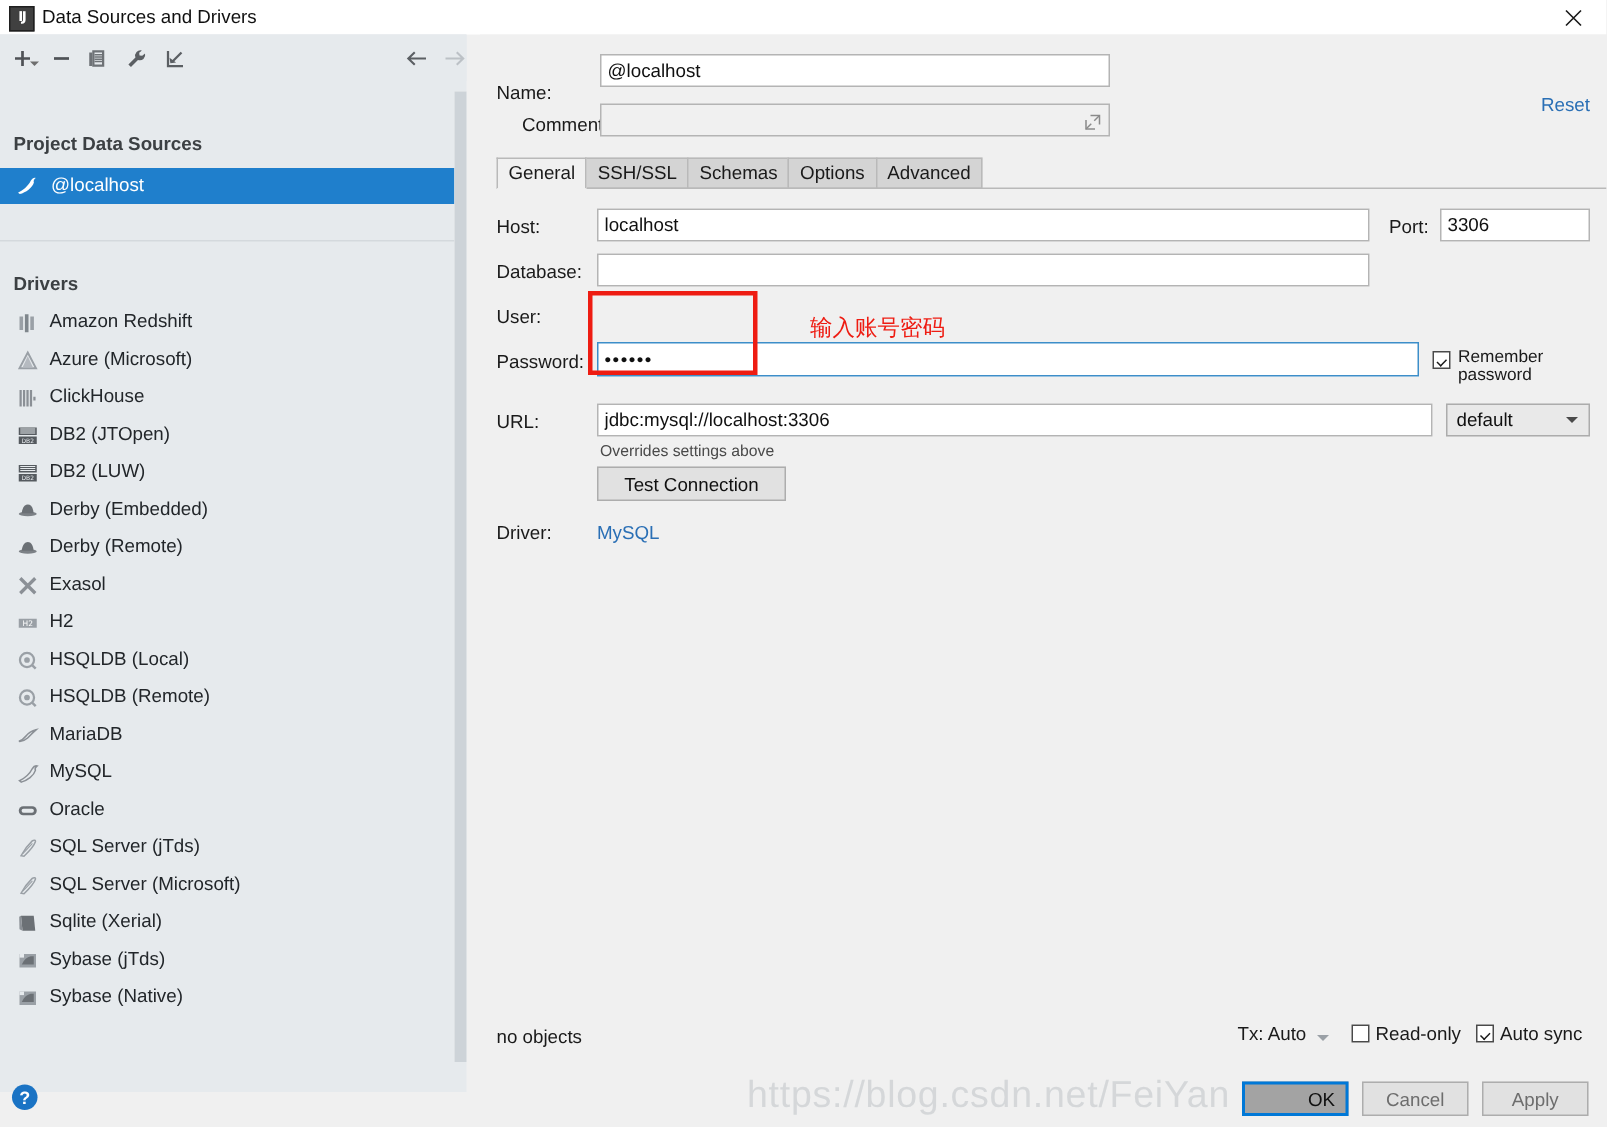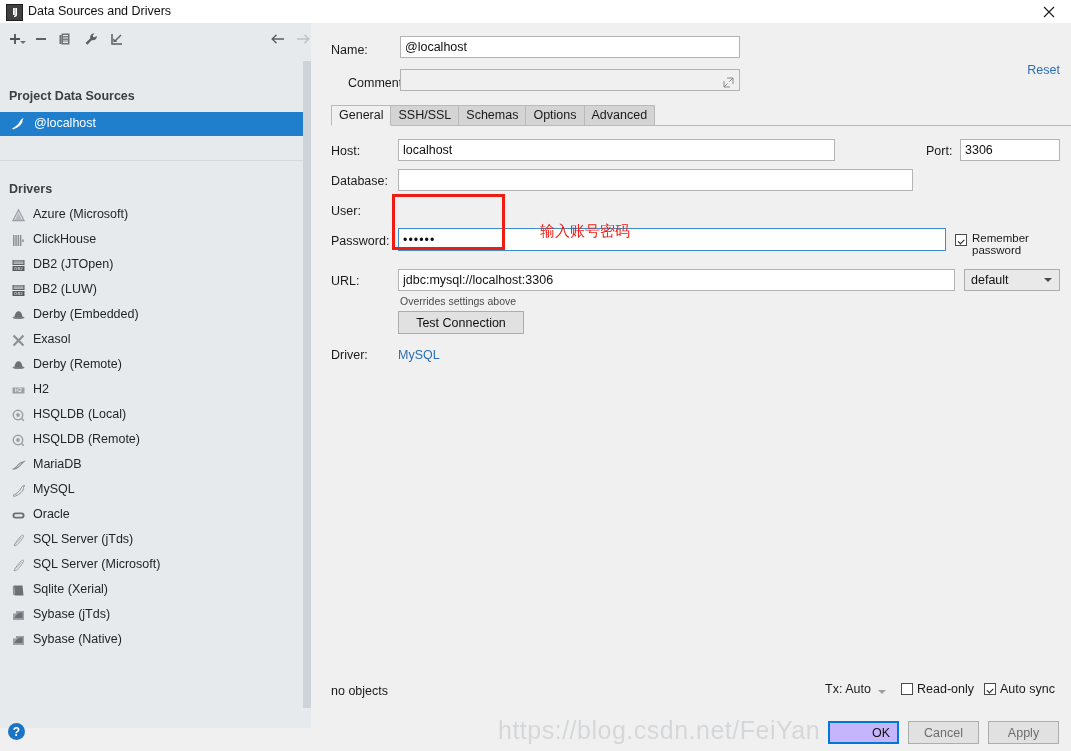--- a/index.html
+++ b/index.html
@@ -77,40 +77,40 @@
     background:#d4d4d4;padding:0 7px;line-height:19px;font-size:12.5px;color:#1a1a1a;cursor:default;}
   .tab.active{background:#f0f0f0;border-bottom:1px solid #f0f0f0;z-index:2;}
   .tabline{position:absolute;left:11px;top:102px;width:740px;height:1px;background:#b9b9b9;}
 
   
   .hint{position:absolute;font-size:10.5px;color:#4a4a4a;}
 
   .btn{position:absolute;box-sizing:border-box;background:#e1e1e1;border:1px solid #adadad;
     font-family:"Liberation Sans",sans-serif;font-size:12.5px;color:#101010;
     display:flex;align-items:center;justify-content:center;cursor:default;}
-  .btn.primary{background:#c4b5fd;border:2px solid #0078d7;padding-left:35px;}
+  .btn.primary{background:#a3a3a3;border:2px solid #0078d7;padding-left:35px;}
   .btn.disabled{color:#6d6d6d;}
 
   .link{position:absolute;font-size:12.5px;color:#2a6fb5;cursor:default;}
 
   .combo{position:absolute;box-sizing:border-box;background:#e9e9e9;border:1px solid #acacac;
     font-size:12.5px;color:#101010;line-height:20px;padding-left:6px;cursor:default;}
   .combo .cv{position:absolute;left:6px;top:0;}
   .combo .carr{position:absolute;right:7px;top:8px;width:0;height:0;
     border-left:4px solid transparent;border-right:4px solid transparent;border-top:4.5px solid #4a4a4a;}
 
   .cbox{position:absolute;width:12px;height:12px;box-sizing:border-box;
     background:#fff;border:1px solid #4a4a4a;}
   .cbox.checked:after{content:"";position:absolute;left:2px;top:4px;width:5px;height:2.5px;
     border-left:1.6px solid #1a1a1a;border-bottom:1.6px solid #1a1a1a;transform:rotate(-45deg);}
 
   
   .anno-box{position:absolute;left:392px;top:194px;width:113px;height:56px;
     border:3px solid #ee1c12;box-sizing:border-box;pointer-events:none;}
-  .anno-text{position:absolute;left:540px;top:222px;font-size:15px;color:#ee1c12;
+  .anno-text{position:absolute;left:540px;top:209px;font-size:15px;color:#ee1c12;
     font-family:"DejaVu Sans",sans-serif;white-space:nowrap;pointer-events:none;}
 
   
   .bottombar{position:absolute;left:0;top:728px;width:1071px;height:23px;background:#f0f0f0;}
   .helpbtn{position:absolute;left:8px;top:723px;width:17px;height:17px;border-radius:50%;
     background:#1a73c4;color:#fff;font-size:12px;font-weight:bold;
     display:flex;align-items:center;justify-content:center;cursor:default;}
 
   .watermark{position:absolute;left:498px;top:716px;font-size:25px;color:#bfc4c8;opacity:.55;
     white-space:nowrap;font-family:"Liberation Sans",sans-serif;pointer-events:none;letter-spacing:.5px;}
@@ -194,20 +194,30 @@
       </span>
       <span class="ds-label">@localhost</span>
     </div>
 
     <div class="sep"></div>
 
     <div class="group-head gh-drivers">Drivers</div>
 
     <div class="driver-list">
 
+      <div class="driver-row">
+        <span class="d-icon">
+          <svg width="15" height="15" viewBox="0 0 15 15" aria-hidden="true">
+            <rect x="2" y="3" width="2.4" height="9" fill="#9aa0a6"></rect>
+            <rect x="5.6" y="1.5" width="2.4" height="12" fill="#7f868c"></rect>
+            <rect x="9.2" y="3" width="2.4" height="9" fill="#9aa0a6"></rect>
+          </svg>
+        </span>
+        <span class="d-label">Amazon Redshift</span>
+      </div>
 
       <div class="driver-row">
         <span class="d-icon">
           <svg width="15" height="15" viewBox="0 0 15 15" aria-hidden="true">
             <path d="M7.5 2 L13 12.5 H2 Z" fill="none" stroke="#9aa0a6" stroke-width="1.3"></path>
             <path d="M7.5 4.5 L11 12 H4 Z" fill="#b5bac0"></path>
           </svg>
         </span>
         <span class="d-label">Azure (Microsoft)</span>
       </div>
@@ -255,34 +265,34 @@
             <ellipse cx="7.5" cy="9.6" rx="6" ry="1.5" fill="#7c8186"></ellipse>
             <path d="M3.5 9.2 C3.8 5.2 5.6 3.3 7.6 3.3 C9.6 3.3 11.1 5.2 11.4 9.2 Z" fill="#6b7075"></path>
           </svg>
         </span>
         <span class="d-label">Derby (Embedded)</span>
       </div>
 
       <div class="driver-row">
         <span class="d-icon">
           <svg width="15" height="15" viewBox="0 0 15 15" aria-hidden="true">
-            <path d="M2.5 2.5 L12.5 12.5 M12.5 2.5 L2.5 12.5" stroke="#8b9096" stroke-width="2.2" fill="none"></path>
-          </svg>
-        </span>
-        <span class="d-label">Exasol</span>
-      </div>
-
-      <div class="driver-row">
-        <span class="d-icon">
-          <svg width="15" height="15" viewBox="0 0 15 15" aria-hidden="true">
             <ellipse cx="7.5" cy="9.6" rx="6" ry="1.5" fill="#7c8186"></ellipse>
             <path d="M3.5 9.2 C3.8 5.2 5.6 3.3 7.6 3.3 C9.6 3.3 11.1 5.2 11.4 9.2 Z" fill="#6b7075"></path>
           </svg>
         </span>
         <span class="d-label">Derby (Remote)</span>
+      </div>
+
+      <div class="driver-row">
+        <span class="d-icon">
+          <svg width="15" height="15" viewBox="0 0 15 15" aria-hidden="true">
+            <path d="M2.5 2.5 L12.5 12.5 M12.5 2.5 L2.5 12.5" stroke="#8b9096" stroke-width="2.2" fill="none"></path>
+          </svg>
+        </span>
+        <span class="d-label">Exasol</span>
       </div>
 
       <div class="driver-row">
         <span class="d-icon">
           <svg width="15" height="15" viewBox="0 0 15 15" aria-hidden="true">
             <rect x="1.5" y="4.5" width="12" height="6" fill="#9aa0a6"></rect>
             <text x="7.5" y="9.3" font-size="5" fill="#ffffff" text-anchor="middle" font-family="DejaVu Sans, sans-serif">H2</text>
           </svg>
         </span>
         <span class="d-label">H2</span>
@@ -395,21 +405,21 @@
         <span class="d-label">Sybase (Native)</span>
       </div>
     </div>
 
     <div class="lscroll-track"></div>
     <div class="lscroll-thumb"></div>
   </div>
 
   <div class="rightpanel">
 
-    <div class="lbl" style="left:11px;top:20px;">Name:</div>
+    <div class="lbl" style="left:11px;top:32px;">Name:</div>
     <input class="tfield" style="left: 80px; top: 13px; width: 340px; height: 22px;" value="@localhost">
 
     <div class="reset-link">Reset</div>
 
     <div class="lbl" style="left:28px;top:53px;">Comment:</div>
     <div class="tfield ro" style="left:80px;top:46px;width:340px;height:22px;">
       <span class="comment-expand" style="left:322px;top:4px;">
         <svg width="11" height="11" viewBox="0 0 11 11" aria-hidden="true">
           <path d="M4 1 H10 V7" stroke="#8a8a8a" stroke-width="1" fill="none"></path>
           <path d="M10 1 L6.5 4.5" stroke="#8a8a8a" stroke-width="1" fill="none"></path>
@@ -422,21 +432,21 @@
     <div class="tabbar">
       <div class="tab active">General</div>
       <div class="tab">SSH/SSL</div>
       <div class="tab">Schemas</div>
       <div class="tab">Options</div>
       <div class="tab">Advanced</div>
     </div>
     <div class="tabline"></div>
 
     <div class="lbl" style="left:11px;top:121px;">Host:</div>
-    <input class="tfield" style="left: 78px; top: 116px; width: 437px; height: 22px;" value="localhost">
+    <input class="tfield" style="left: 78px; top: 116px; width: 515px; height: 22px;" value="localhost">
 
     <div class="lbl" style="left:606px;top:121px;">Port:</div>
     <input class="tfield" style="left: 640px; top: 116px; width: 100px; height: 22px;" value="3306">
 
     <div class="lbl" style="left:11px;top:151px;">Database:</div>
     <input class="tfield" style="left: 78px; top: 146px; width: 515px; height: 22px;" value="">
 
     <div class="lbl" style="left:11px;top:181px;">User:</div>
 
     <div class="lbl" style="left:11px;top:211px;">Password:</div>

